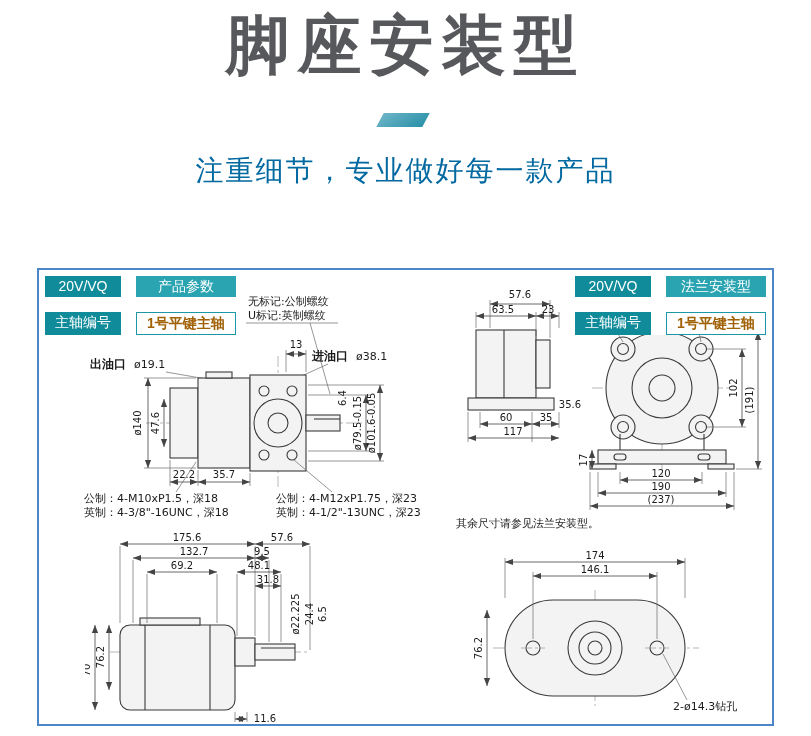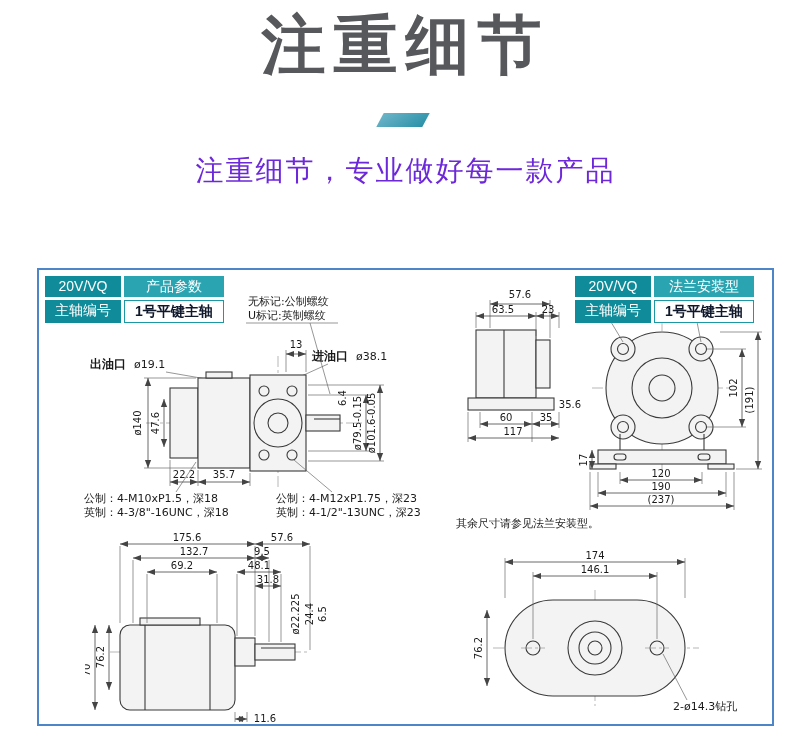--- a/index.html
+++ b/index.html
@@ -5,29 +5,29 @@
   *{margin:0;padding:0;box-sizing:border-box}
   html,body{background:#fff}
   body{width:811px;height:736px;font-family:"Liberation Sans",sans-serif}
   .page{position:relative;width:811px;height:736px;background:#fff;overflow:hidden}
   .title{position:absolute;top:2px;left:0;width:100%;text-align:center;
          font-size:64px;font-weight:bold;color:#57585b;letter-spacing:8px;
          font-family:"DejaVu Sans","Liberation Sans",sans-serif}
   .divider{position:absolute;left:50%;top:113px;width:46px;height:14px;margin-left:-26px;
            background:linear-gradient(135deg,#6db4c8,#2a91a8);transform:skewX(-28deg)}
   .subtitle{position:absolute;top:152px;left:0;width:100%;text-align:center;
-            font-size:28px;color:#6d28d9;letter-spacing:2px}
+            font-size:28px;color:#0369a1;letter-spacing:2px}
   .panel{position:absolute;left:37px;top:268px;width:737px;height:458px;
          border:2px solid #4d86c8;background:#fff}
   .hdr{position:absolute;display:grid;grid-template-columns:max-content max-content;
-       gap:3px;background:#fff;z-index:5}
+       gap:15px;background:#fff;z-index:5}
   .hdr .c{padding:1px 10px;font-size:14px;line-height:19px;text-align:center;white-space:nowrap}
   .teal1{background:#0f8b99;color:#fff}
   .teal2{background:#2ba4b2;color:#fff}
-  .val{background:#fff;color:#0f172a;font-weight:bold;border:1px solid #1a98a6}
+  .val{background:#fff;color:#a16207;font-weight:bold;border:1px solid #1a98a6}
   .drawing{position:absolute}
   .drawing text{font-family:"DejaVu Sans","Liberation Sans",sans-serif;fill:#1a1a1a}
   .d{font-size:10px;text-anchor:middle}
   .lbl{font-size:11px}
   .b{font-weight:bold;font-size:12px}
   .obj{fill:none;stroke:#3a3a3a;stroke-width:1.1}
   .objf{fill:#f3f3f3;stroke:#3a3a3a;stroke-width:1.1}
   .ext{stroke:#6a6a6a;stroke-width:0.7;fill:none}
   .cl{stroke:#9a9a9a;stroke-width:0.7;stroke-dasharray:11 3 3 3;fill:none}
   .dim{stroke:#444;stroke-width:0.8;marker-start:url(#arr);marker-end:url(#arr)}
@@ -38,21 +38,21 @@
 <div class="page">
 
   <svg width="0" height="0" style="position:absolute">
     <defs>
       <marker id="arr" viewBox="0 0 10 10" markerWidth="9" markerHeight="9" refX="9" refY="5" orient="auto-start-reverse" markerUnits="userSpaceOnUse">
         <path d="M0,1.5 L9,5 L0,8.5 Z" fill="#444"></path>
       </marker>
     </defs>
   </svg>
 
-  <h1 class="title">注重细节</h1>
+  <h1 class="title">脚座安装型</h1>
   <div class="divider"></div>
   <p class="subtitle">注重细节，专业做好每一款产品</p>
 
   <div class="panel">
 
     <div class="hdr" style="left:6px;top:6px">
       <div class="c teal1">20V/VQ</div>
       <div class="c teal2">产品参数</div>
       <div class="c teal1">主轴编号</div>
       <div class="c val">1号平键主轴</div>

